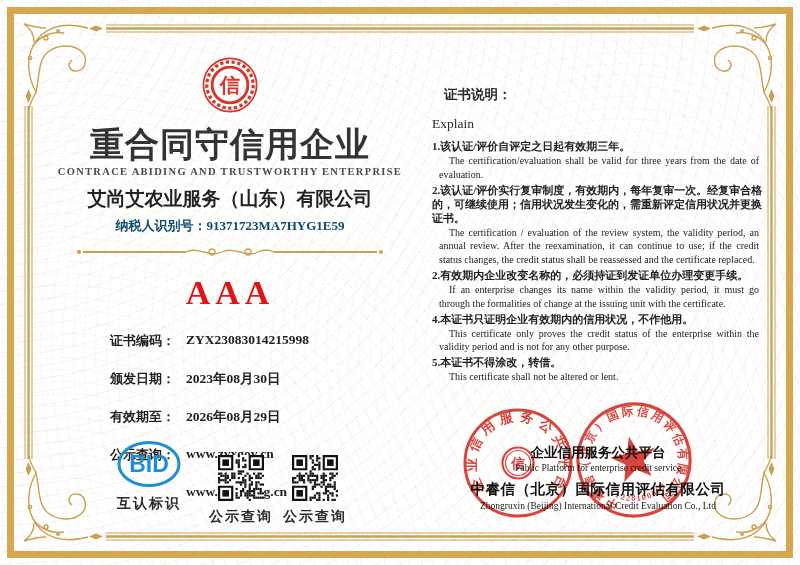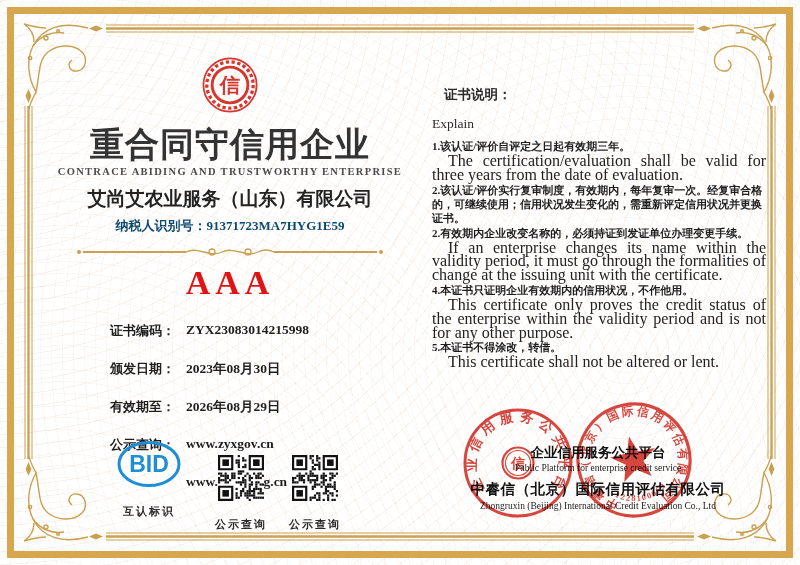--- a/index.html
+++ b/index.html
@@ -16,40 +16,40 @@
   
   .left{position:absolute;left:46px;top:56px;width:368px;text-align:center;}
   .emblem{display:block;margin:0 auto;}
   .title{margin:13px 0 0;font-size:34px;font-weight:bold;letter-spacing:1px;color:#333;line-height:1.05;}
   .subtitle{margin-top:3px;font-size:10.5px;letter-spacing:1.3px;color:#4a4a4a;font-weight:bold;}
   .company{margin-top:9px;font-size:19px;font-weight:bold;color:#222;}
   .taxid{margin-top:5px;font-size:13px;font-weight:bold;color:#0c4a6e;}
   .divider{display:block;margin:9px auto 0;}
   .body-par{width:316px;margin:6px auto 0;text-align:left;font-size:14px;font-weight:600;
             line-height:22px;text-indent:2em;color:#1e1e1e;letter-spacing:.3px;}
-  .grade{margin-top:4px;font-size:34px;font-weight:bold;letter-spacing:5px;color:#E01414;
+  .grade{margin-top:14px;font-size:34px;font-weight:bold;letter-spacing:5px;color:#E01414;
          font-family:"Liberation Serif",serif;}
   .details{width:292px;margin:8px auto 0;text-align:left;padding-left:26px;box-sizing:border-box;}
   .drow{display:flex;margin:20px 0;}
   .dlabel{min-width:76px;font-size:13px;font-weight:bold;color:#1e1e1e;flex:none;}
   .dvalue{font-size:13.5px;font-weight:600;color:#1e1e1e;text-decoration:none;}
   a.dvalue{cursor:pointer;}
   
   .mark{position:absolute;text-align:center;}
-  .mark-label{display:block;margin-top:12px;font-size:11px;font-weight:bold;letter-spacing:2px;color:#2b2b2b;}
+  .mark-label{display:block;margin-top:3px;font-size:14px;font-weight:bold;letter-spacing:2px;color:#2b2b2b;}
   #mark-bid{left:110px;top:440px;width:78px;}
   #mark-qr1{left:204px;top:455px;width:74px;}
   #mark-qr2{left:278px;top:455px;width:74px;}
   .qr{background:#fff;}
   
   .right{position:absolute;left:432px;top:74px;width:334px;}
   .exp-h{font-size:13.5px;font-weight:bold;margin:12px;}
   .exp-he{font-size:13.5px;margin:6px 0 7px;}
   .exp-zh{font-size:11px;font-weight:bold;margin:1px 0;line-height:14px;color:#1e1e1e;}
-  .exp-en{font-size:16px;margin:1px 0;line-height:13.8px;text-indent:1em;text-align:justify;color:#222;}
+  .exp-en{font-size:10px;margin:1px 7px;line-height:13.8px;text-indent:1em;text-align:justify;color:#222;}
   
   .issuer{position:absolute;left:448px;top:444px;width:300px;text-align:center;z-index:1;}
   .plat-zh{font-size:13.5px;font-weight:bold;margin:0;color:#111;}
   .plat-en{font-size:9.5px;margin:1px 0 0;color:#222;}
   .iss-zh{font-size:14.5px;font-weight:bold;margin:7px 0 0;color:#111;letter-spacing:.5px;}
   .iss-en{font-size:9.5px;margin:2px 0 0;color:#222;}
   .seal{position:absolute;z-index:2;mix-blend-mode:multiply;opacity:.92;}
   #seal-left{left:461px;top:406px;}
   #seal-right{left:573px;top:399px;transform:rotate(-12deg);}
 </style>
@@ -421,20 +421,21 @@
     <span class="mark-label">公示查询</span>
   </div>
 
   <div class="right">
     <p class="exp-h">证书说明：</p>
     <p class="exp-he">Explain</p>
 
     <p class="exp-zh">1.该认证/评价自评定之日起有效期三年。</p>
     <p class="exp-en">The certification/evaluation shall be valid for three years from the date of evaluation.</p>
     <p class="exp-zh">2.该认证/评价实行复审制度，有效期内，每年复审一次。经复审合格的，可继续使用；信用状况发生变化的，需重新评定信用状况并更换证书。</p>
+    <p class="exp-en">The certification / evaluation of the review system, the validity period, an annual review. After the reexamination, it can continue to use; if the credit status changes, the credit status shall be reassessed and the certificate replaced.</p>
     <p class="exp-zh">2.有效期内企业改变名称的，必须持证到发证单位办理变更手续。</p>
     <p class="exp-en">If an enterprise changes its name within the validity period, it must go through the formalities of change at the issuing unit with the certificate.</p>
     <p class="exp-zh">4.本证书只证明企业有效期内的信用状况，不作他用。</p>
     <p class="exp-en">This certificate only proves the credit status of the enterprise within the validity period and is not for any other purpose.</p>
     <p class="exp-zh">5.本证书不得涂改，转借。</p>
     <p class="exp-en">This certificate shall not be altered or lent.</p>
   </div>
 
   <div class="issuer">
     <p class="plat-zh">企业信用服务公共平台</p>

